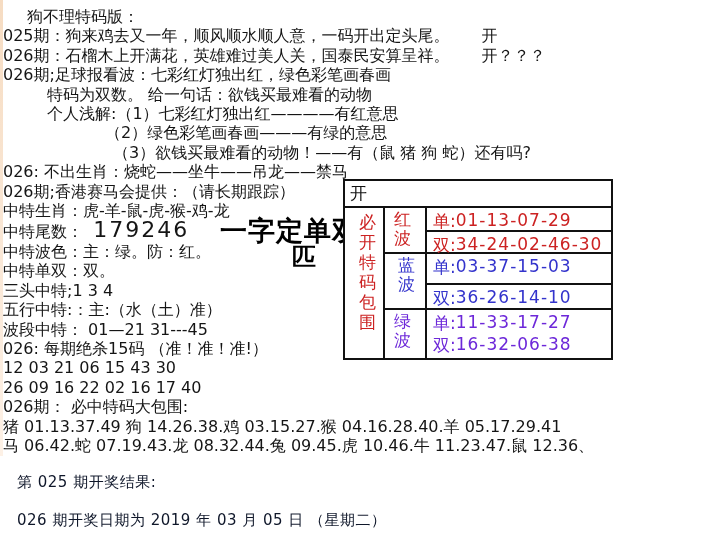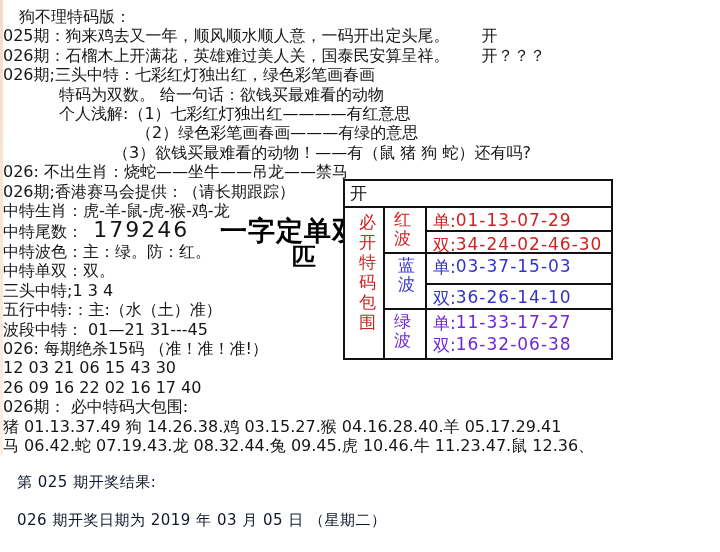--- a/index.html
+++ b/index.html
@@ -6,23 +6,23 @@
   body { margin:0; background:#888; }
   .page {
     position:relative; width:720px; height:552px; background:#ffffff;
     overflow:hidden; font-family:"DejaVu Sans","Liberation Sans",sans-serif;
     color:#151515;
   }
   .left-edge { position:absolute; left:0; top:0; width:3px; height:456px;
     background:linear-gradient(#f6dcc2,#fdf1e6); }
   .textcol { position:absolute; left:3px; top:7px; width:714px; }
   .ln { font-size:16px; line-height:19.4px; white-space:pre; }
-  .ind-s { padding-left:16px; }
-  .ind1 { padding-left:56px; }
-  .ind2 { padding-left:102px;margin-left:31px; }
+  .ind-s { padding-left:24px; }
+  .ind1 { padding-left:44px; }
+  .ind2 { padding-left:102px; }
   .ind3 { padding-left:110px; }
   .lbl { font-size:16px; }
   .bignum { font-size:22px; letter-spacing:2px; }
 
   .banner { position:absolute; left:220px; top:217px; font-weight:bold; color:#000; }
   .banner-l1 { font-size:27px; letter-spacing:1px; line-height:28px; }
   .banner-l2 { font-size:24px; line-height:25px; padding-left:72px; }
 
   .tbl { position:absolute; left:343px; top:179px; width:270px;
     border:2px solid #111; background:#fff; font-size:17px; }
@@ -61,21 +61,21 @@
 </head>
 <body>
 
 <div class="page">
   <div class="left-edge"></div>
 
   <div class="textcol">
     <div class="ln ind-s">狗不理特码版：</div>
     <div class="ln">025期：狗来鸡去又一年，顺风顺水顺人意，一码开出定头尾。　　开</div>
     <div class="ln">026期：石榴木上开满花，英雄难过美人关，国泰民安算呈祥。　　开？？？</div>
-    <div class="ln">026期;三头中特：七彩红灯独出红，绿色彩笔画春画</div>
+    <div class="ln">026期;足球报看波：七彩红灯独出红，绿色彩笔画春画</div>
     <div class="ln ind1">特码为双数。 给一句话：欲钱买最难看的动物</div>
     <div class="ln ind1">个人浅解:（1）七彩红灯独出红————有红意思</div>
     <div class="ln ind2">（2）绿色彩笔画春画———有绿的意思</div>
     <div class="ln ind3">（3）欲钱买最难看的动物！——有（鼠 猪 狗 蛇）还有吗?</div>
     <div class="ln">026: 不出生肖：烧蛇——坐牛——吊龙——禁马</div>
     <div class="ln">026期;香港赛马会提供：（请长期跟踪）</div>
     <div class="ln">中特生肖：虎-羊-鼠-虎-猴-鸡-龙</div>
     <div class="ln"><span class="lbl">中特尾数：  </span><span class="bignum">179246</span></div>
     <div class="ln">中特波色：主：绿。防：红。</div>
     <div class="ln">中特单双：双。</div>

